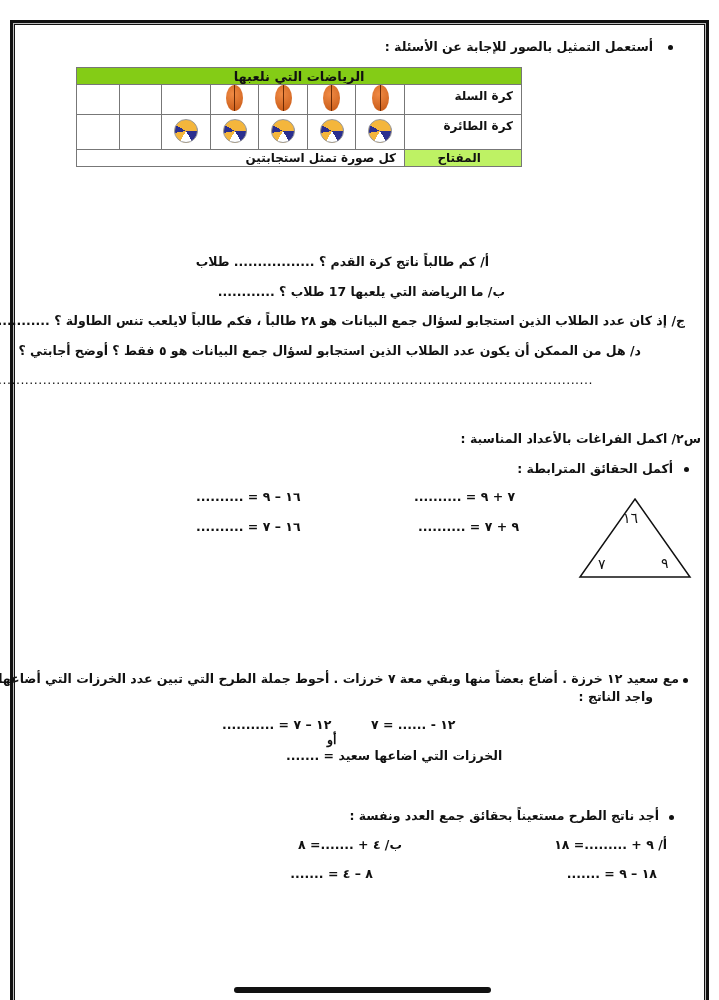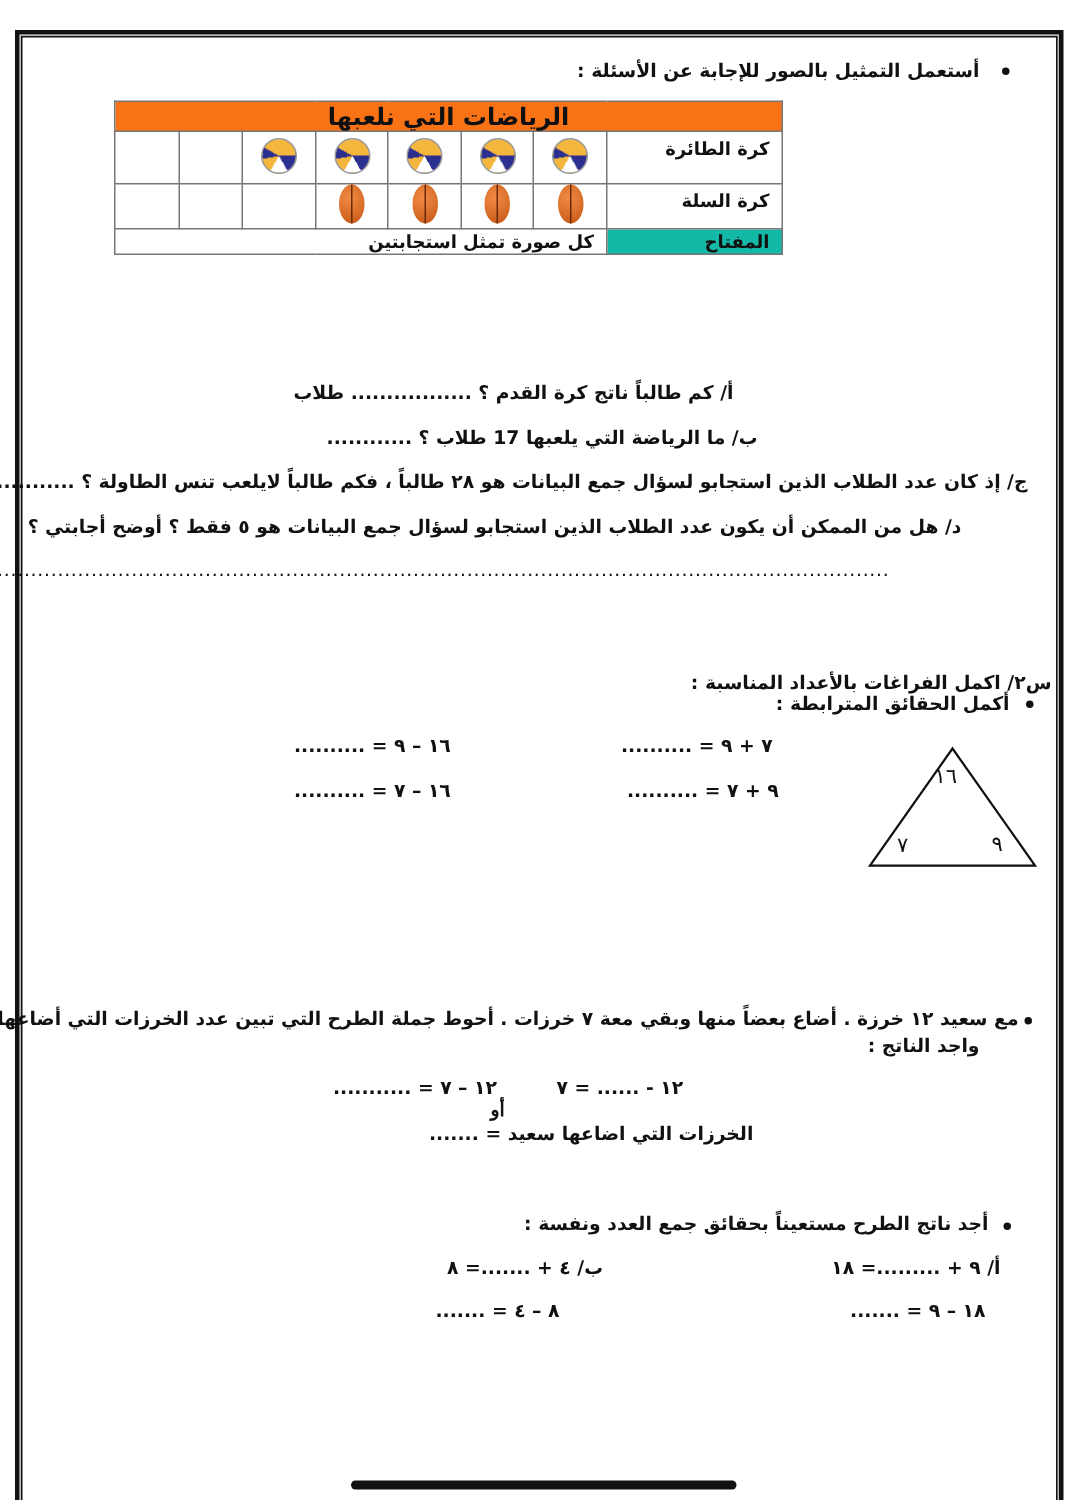--- a/index.html
+++ b/index.html
@@ -3,22 +3,22 @@
 <meta charset="utf-8">
 <style>
   html,body{margin:0;padding:0;background:#fff;}
   body{width:719px;height:1000px;position:relative;overflow:hidden;font-family:"DejaVu Sans","Liberation Sans",sans-serif;color:#111;}
   .frame{position:absolute;left:10px;top:20px;width:699px;height:990px;border:3px solid #111;box-shadow:inset 0 0 0 1px #bbb, inset 0 0 0 2px #111;box-sizing:border-box;}
   .t{position:absolute;direction:rtl;white-space:nowrap;font-weight:bold;font-size:12.5px;line-height:16px;}
   .bullet{position:absolute;width:5px;height:5px;border-radius:50%;background:#111;}
   table.pict{position:absolute;left:76px;top:67px;width:445px;border-collapse:collapse;direction:rtl;table-layout:fixed;}
   table.pict td{border:1px solid #777;padding:0;text-align:center;vertical-align:middle;font-weight:bold;font-size:12px;}
   table.pict td.lbl{text-align:right;padding-right:8px;vertical-align:top;padding-top:4px;}
-  table.pict tr.head td{background:#f97316;height:16px;font-size:16px;margin-left:40px;}
-  table.pict td.keylbl{background:#14b8a6;text-align:right;padding-right:8px;}
+  table.pict tr.head td{background:#84cc16;height:16px;font-size:13px;margin-left:40px;}
+  table.pict td.keylbl{background:#bef264;text-align:center;padding-right:8px;}
   .icon{display:inline-block;}
   .ball{width:26px;height:26px;border-radius:50%;background:#fff;border:2px solid #111;box-sizing:border-box;position:relative;overflow:hidden;}
   .ball::before{content:"";position:absolute;left:8px;top:7px;width:9px;height:9px;background:#111;clip-path:polygon(50% 0,100% 38%,81% 100%,19% 100%,0 38%);}
   .ball::after{content:"";position:absolute;left:-3px;top:-3px;width:8px;height:8px;background:#111;border-radius:50%;box-shadow:22px 0 0 #111,22px 22px 0 #111,0 22px 0 #111;}
   .bball{width:17px;height:26px;border-radius:50%;background:radial-gradient(circle at 40% 35%,#f08a44,#c45512);position:relative;}
   .bball::after{content:"";position:absolute;left:8px;top:0;width:1px;height:26px;background:#6b2a05;}
   .vball{width:24px;height:24px;border-radius:50%;background:conic-gradient(#f4b63c 0 90deg,#2b2f8f 90deg 150deg,#fff 150deg 210deg,#f4b63c 210deg 260deg,#2b2f8f 260deg 300deg,#f4b63c 300deg 360deg);border:1px solid #999;box-sizing:border-box;}
   .racket{width:36px;height:26px;position:relative;}
   .racket .head{position:absolute;right:2px;top:1px;width:16px;height:12px;border:2px solid #444;background:#bbb;border-radius:50%;transform:rotate(-35deg);}
   .racket .handle{position:absolute;left:3px;top:15px;width:18px;height:2px;background:#c0303a;transform:rotate(-35deg);transform-origin:left center;}
@@ -41,54 +41,54 @@
       <col style="width:49px">
       <col style="width:48px">
       <col style="width:49px">
       <col style="width:42px">
       <col style="width:43px">
   </colgroup>
   <tbody>
       <tr class="head">
     <td colspan="8">الرياضات التي نلعبها</td>
   </tr>
+  <tr style="height:30px">
+    <td class="lbl">كرة السلة</td>
+    <td><span class="icon bball"></span></td>
+    <td><span class="icon bball"></span></td>
+    <td><span class="icon bball"></span></td>
+    <td><span class="icon bball"></span></td>
+    <td></td>
+        <td></td>
+        <td></td>
+  </tr>
   <tr style="height:35px">
     <td class="lbl">كرة الطائرة</td>
     <td><span class="icon vball"></span></td>
     <td><span class="icon vball"></span></td>
     <td><span class="icon vball"></span></td>
     <td><span class="icon vball"></span></td>
     <td><span class="icon vball"></span></td>
     <td></td>
-        <td></td>
-  </tr>
-  <tr style="height:30px">
-    <td class="lbl">كرة السلة</td>
-    <td><span class="icon bball"></span></td>
-    <td><span class="icon bball"></span></td>
-    <td><span class="icon bball"></span></td>
-    <td><span class="icon bball"></span></td>
-    <td></td>
-        <td></td>
         <td></td>
   </tr>
   <tr style="height:17px">
     <td class="keylbl">المفتاح</td>
     <td colspan="7" style="text-align:right;padding-right:8px;">كل صورة تمثل استجابتين</td>
   </tr>
 </tbody>
   </table>
 
 <div class="t" style="right:230px;top:254px;">أ/ كم طالباً ناتج كرة القدم ؟ ................. طلاب</div>
 <div class="t" style="right:214px;top:284px;">ب/ ما الرياضة التي يلعبها 17 طلاب ؟ ............</div>
 <div class="t" style="right:34px;top:313px;">ج/ إذ كان عدد الطلاب الذين استجابو لسؤال جمع البيانات هو ٢٨ طالباً ، فكم طالباً لايلعب تنس الطاولة ؟ ............ طالباً</div>
 <div class="t" style="right:78px;top:343px;">د/ هل من الممكن أن يكون عدد الطلاب الذين استجابو لسؤال جمع البيانات هو ٥ فقط ؟ أوضح أجابتي ؟</div>
 <div class="t" style="right:126px;top:372px;font-weight:normal;letter-spacing:0.5px;">.....................................................................................................................................</div>
 
-<div class="t" style="right:18px;top:431px;margin-top:16px;">س٢/ اكمل الفراغات بالأعداد المناسبة :</div>
+<div class="t" style="right:18px;top:431px;">س٢/ اكمل الفراغات بالأعداد المناسبة :</div>
 <span class="bullet" style="left:684px;top:467px;"></span>
 <div class="t" style="right:46px;top:461px;">أكمل الحقائق المترابطة :</div>
 
 <div class="t" style="left:414px;top:489px;">٧ + ٩ = ..........</div>
 <div class="t" style="left:418px;top:519px;">٩ + ٧ = ..........</div>
 <div class="t" style="left:196px;top:489px;">١٦ – ٩ = ..........</div>
 <div class="t" style="left:196px;top:519px;">١٦ – ٧ = ..........</div>
 
 <svg class="tri" width="116" height="82">
   <polygon points="58,2 113,80 3,80" fill="none" stroke="#111" stroke-width="1.5"></polygon>

